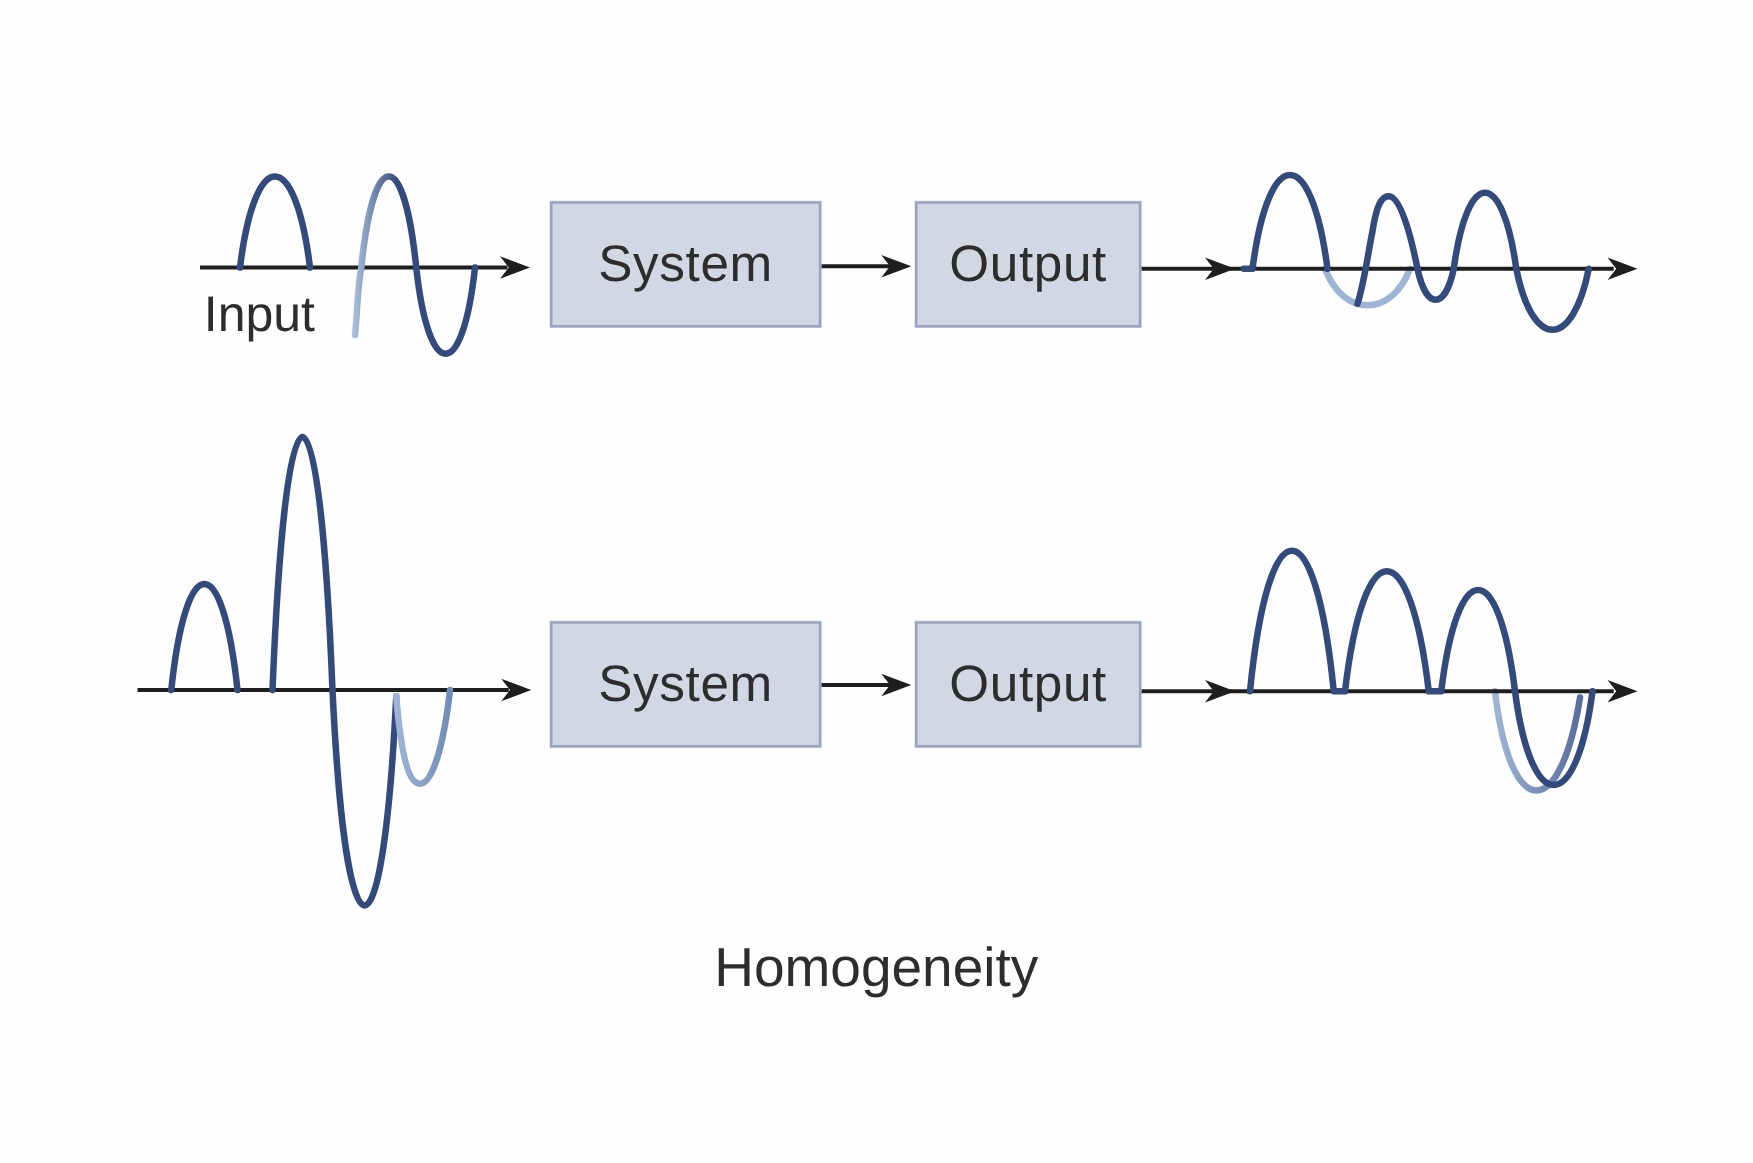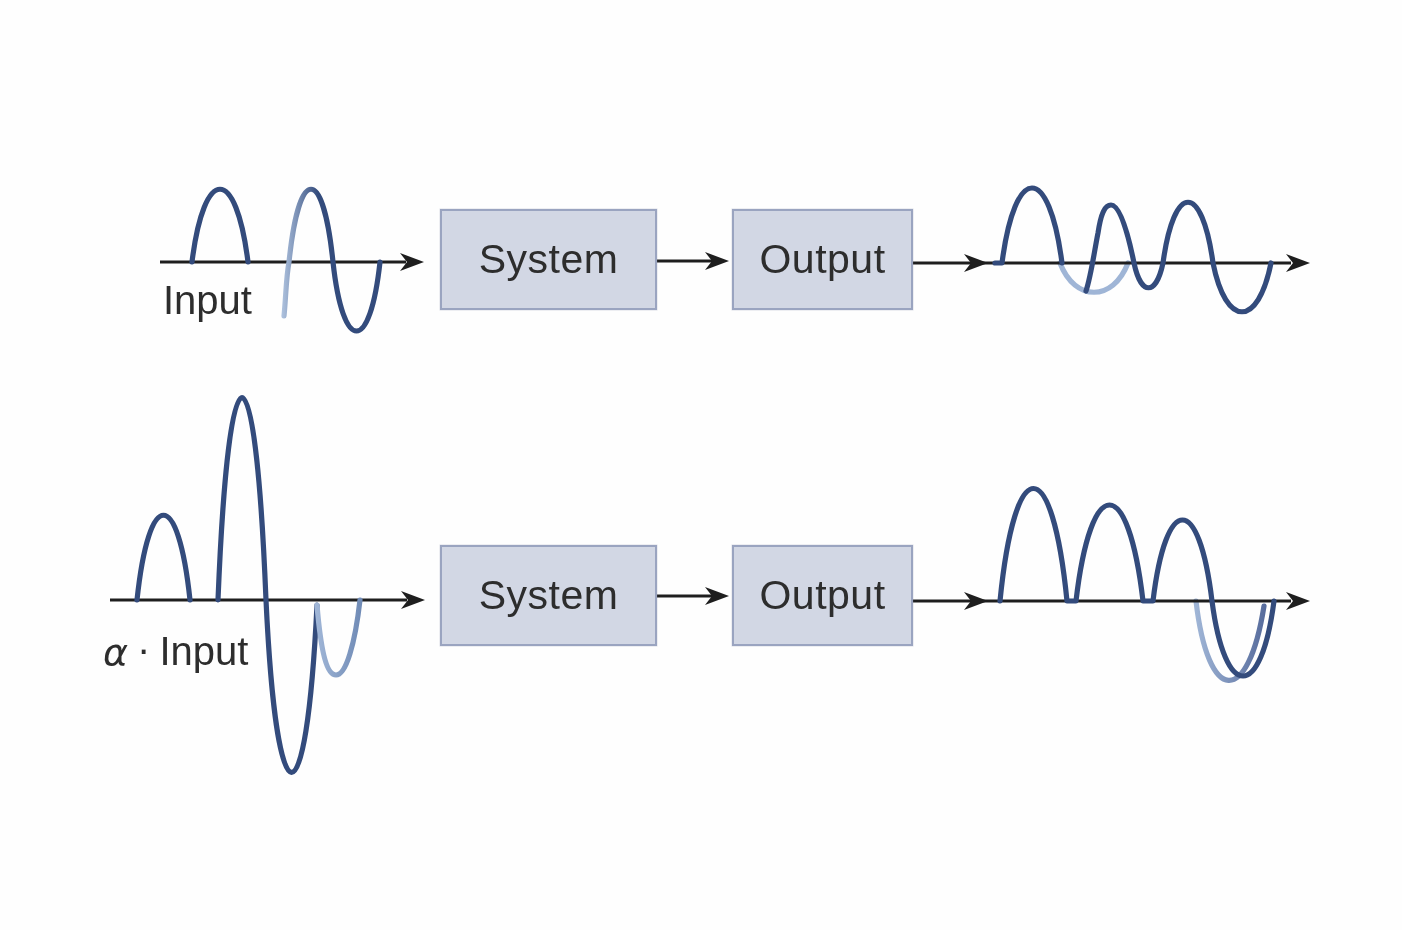--- a/index.html
+++ b/index.html
@@ -7,21 +7,21 @@
     --wave-light:#9FB5D6;
     --axis:#1E1E1E;
     --box-fill:#D2D7E4;
     --box-border:#9AA4C0;
     --text:#2D2D2D;
     --bg:#FEFEFE;
   }
   *{margin:0;padding:0;box-sizing:border-box;}
   html,body{width:1402px;height:930px;background:var(--bg);overflow:hidden;
     font-family:"Liberation Sans", sans-serif;color:var(--text);}
-  .stage{position:relative;width:1402px;height:694px;margin-top:48px;}
+  .stage{position:relative;width:1402px;height:694px;}
   .layer{position:absolute;left:0;top:0;width:1402px;height:930px;}
   .wave{fill:none;stroke-width:5.2;stroke-linecap:round;stroke-linejoin:round;}
   .wave-dark{stroke:var(--wave-dark);}
   .wave-light{stroke:var(--wave-light);}
   .axis{stroke:var(--axis);stroke-width:3.2;fill:none;}
   .arrowhead{fill:var(--axis);stroke:none;}
   .sysbox{
     position:absolute;display:flex;align-items:center;justify-content:center;
     background:var(--box-fill);border:2px solid var(--box-border);
     font-size:41px;letter-spacing:0.5px;color:var(--text);
@@ -105,19 +105,17 @@
     <span>System</span>
   </div>
   <div class="sysbox" style="left:732px;top:497px;width:181px;height:101px;">
     <span>Output</span>
   </div>
 
   <div class="caption" style="left:163px;top:230px;">
     <span>Input</span>
   </div>
 
-  <div class="caption" style="left:103px;top:581px;">
-    <span class="alpha">α</span><span class="dot">·</span><span>Input</span>
-  </div>
 
 
+  <div class="title">Homogeneity</div>
 
 </div>
 
 </body></html>

